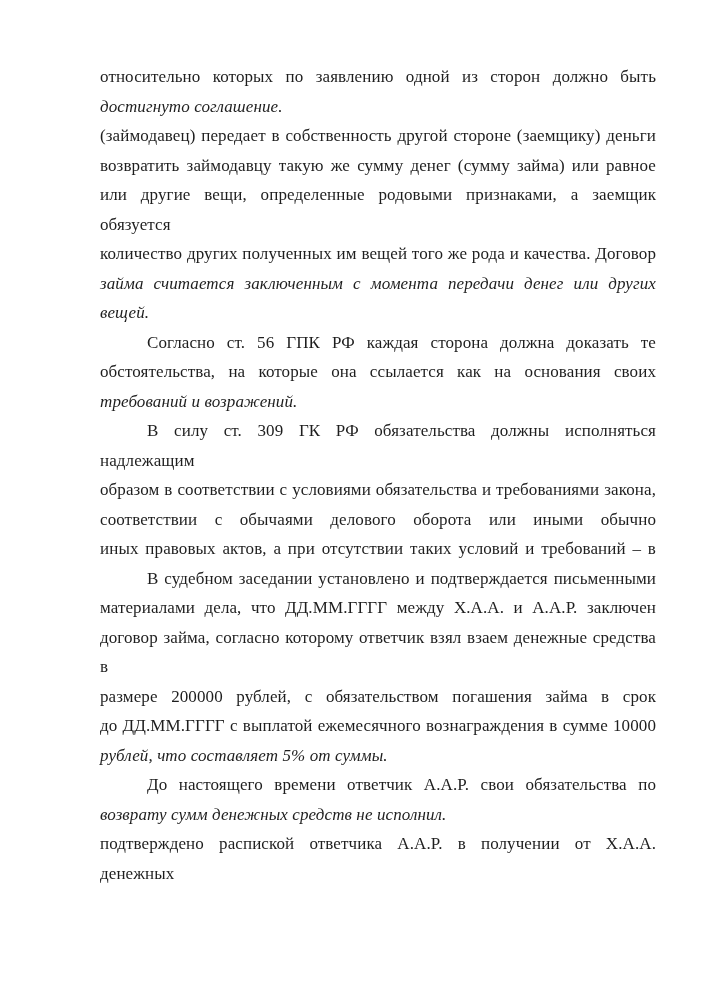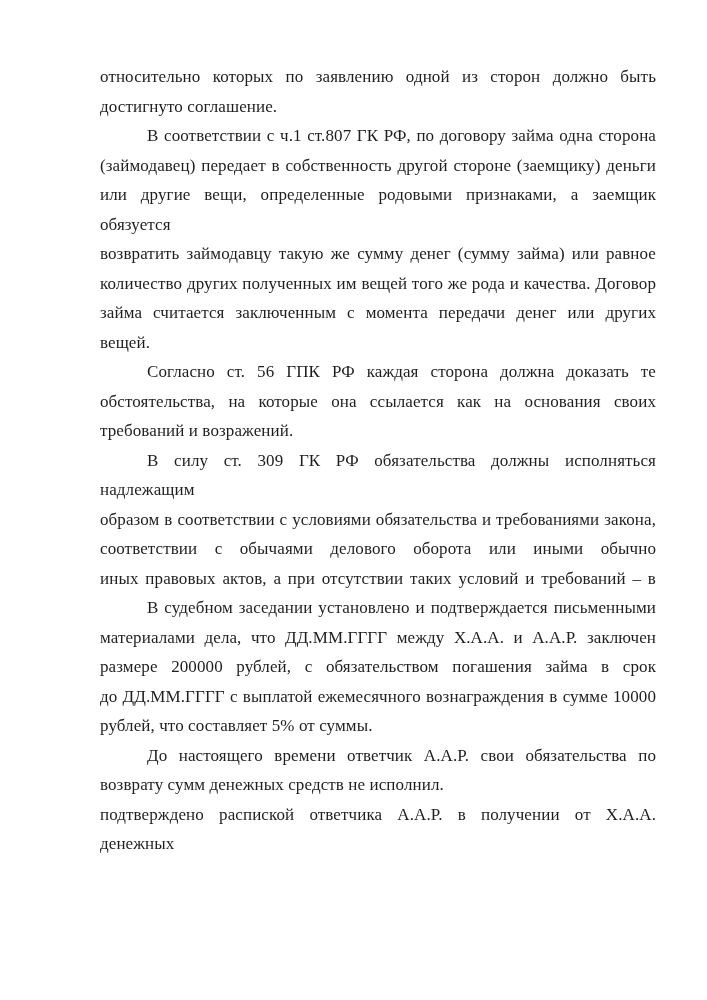--- a/index.html
+++ b/index.html
@@ -32,57 +32,58 @@
     margin: 0;
     padding: 0;
   }
   .line {
     text-align: justify;
     text-align-last: justify;
     -moz-text-align-last: justify;
   }
   .line.last {
     text-align-last: left;
+    font-style: italic;
     -moz-text-align-last: left;
   }
   .line.indent {
     text-indent: 47px;
   }
 </style>
 </head>
 <body>
 
 <div class="page" style="background: rgb(255, 255, 255);">
   <div class="doc-body" style="color: rgb(30, 30, 30);">
       <div class="para">
         <div class="line">относительно которых по заявлению одной из сторон должно быть</div>
         <div class="line last">достигнуто соглашение.</div>
       </div>
       <div class="para">
-        <div class="line indent">В соответствии с ч.1 ст.807 ГК РФ, по договору займа одна сторона</div>
         <div class="line">(займодавец) передает в собственность другой стороне (заемщику) деньги</div>
+        <div class="line">возвратить займодавцу такую же сумму денег (сумму займа) или равное</div>
         <div class="line">или другие вещи, определенные родовыми признаками, а заемщик обязуется</div>
-        <div class="line">возвратить займодавцу такую же сумму денег (сумму займа) или равное</div>
         <div class="line">количество других полученных им вещей того же рода и качества. Договор</div>
         <div class="line last">займа считается заключенным с момента передачи денег или других вещей.</div>
       </div>
       <div class="para">
         <div class="line indent">Согласно ст. 56 ГПК РФ каждая сторона должна доказать те</div>
         <div class="line">обстоятельства, на которые она ссылается как на основания своих</div>
         <div class="line last">требований и возражений.</div>
       </div>
       <div class="para">
         <div class="line indent">В силу ст. 309 ГК РФ обязательства должны исполняться надлежащим</div>
         <div class="line">образом в соответствии с условиями обязательства и требованиями закона,</div>
         <div class="line">соответствии с обычаями делового оборота или иными обычно</div>
         <div class="line">иных правовых актов, а при отсутствии таких условий и требований – в</div>
       </div>
       <div class="para">
         <div class="line indent">В судебном заседании установлено и подтверждается письменными</div>
         <div class="line">материалами дела, что ДД.ММ.ГГГГ между Х.А.А. и А.А.Р. заключен</div>
+        <div class="line">договор займа, согласно которому ответчик взял взаем денежные средства в</div>
         <div class="line">размере 200000 рублей, с обязательством погашения займа в срок</div>
         <div class="line">до ДД.ММ.ГГГГ с выплатой ежемесячного вознаграждения в сумме 10000</div>
         <div class="line last">рублей, что составляет 5% от суммы.</div>
       </div>
       <div class="para">
         <div class="line indent">До настоящего времени ответчик А.А.Р. свои обязательства по</div>
         <div class="line last">возврату сумм денежных средств не исполнил.</div>
       </div>
       <div class="para">
         <div class="line">подтверждено распиской ответчика А.А.Р. в получении от Х.А.А. денежных</div>

